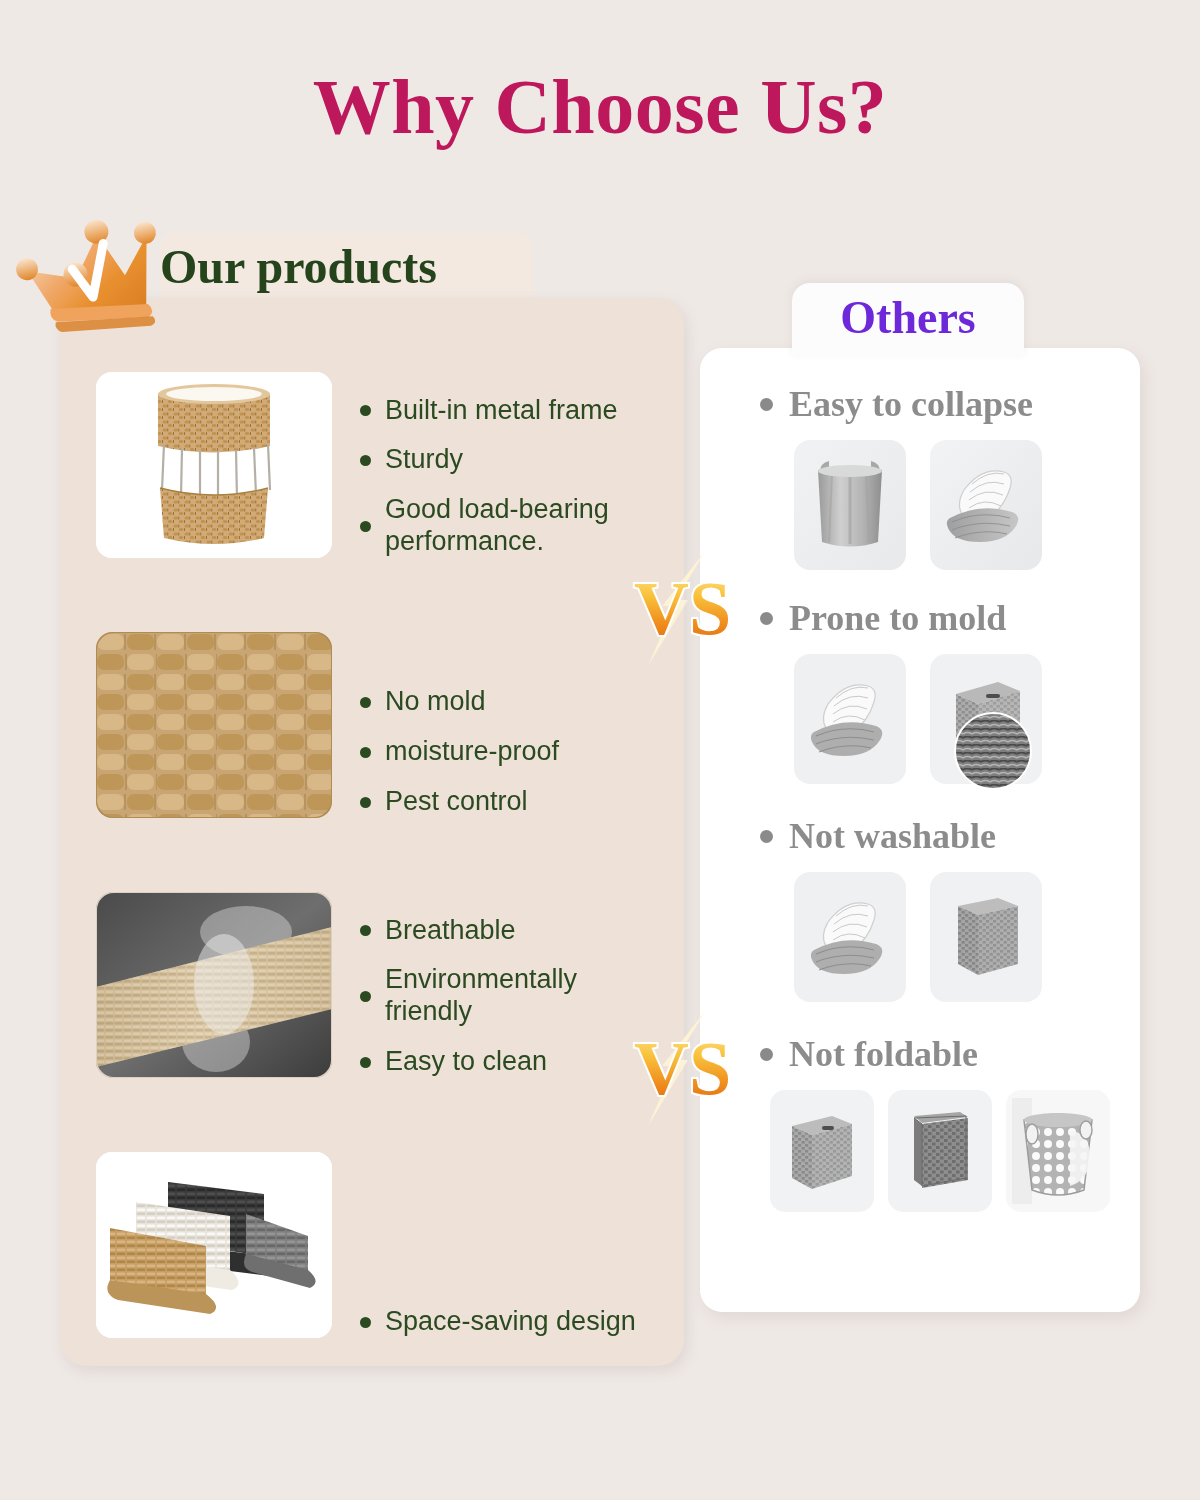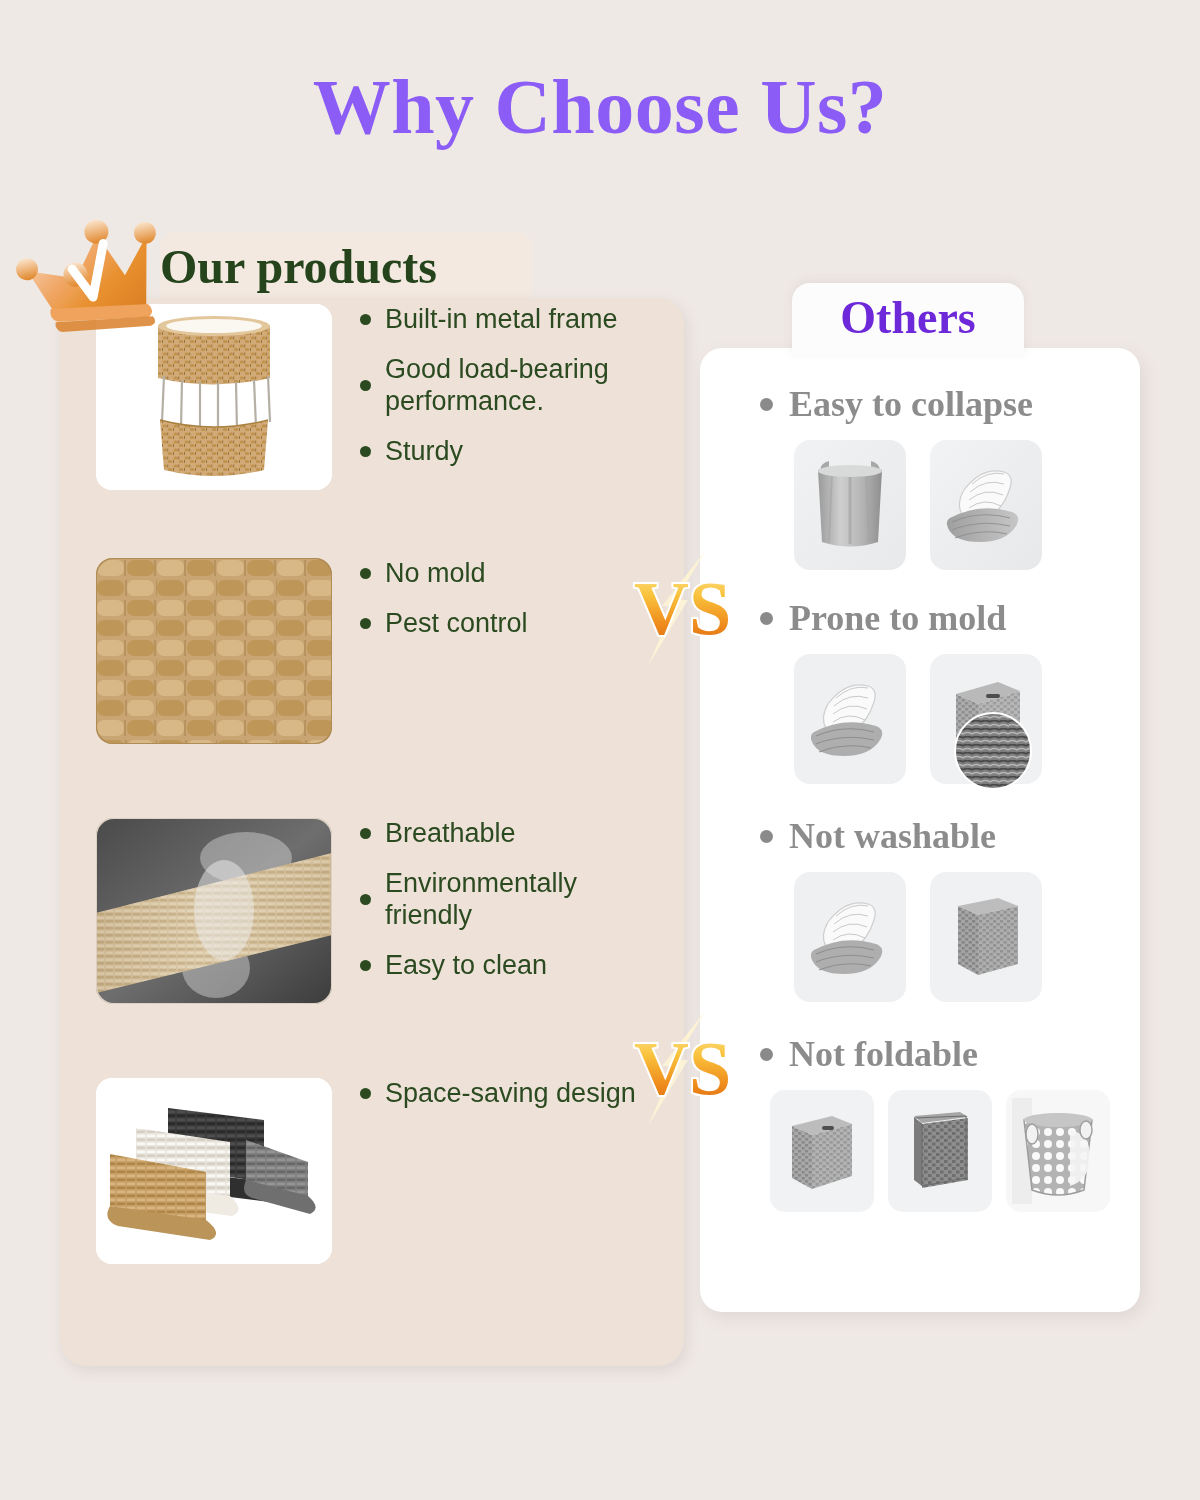--- a/index.html
+++ b/index.html
@@ -16,21 +16,21 @@
   
   .page-title {
     position: absolute;
     top: 62px;
     left: 0;
     width: 1192px;
     text-align: center;
     font-family: "Liberation Serif", serif;
     font-size: 78px;
     font-weight: 700;
-    color: #8b5cf6;
+    color: #be185d;
     letter-spacing: 0.5px;
     padding-left: 8px;
   }
 
   
   .others-tab {
     position: absolute;
     left: 792px;
     top: 283px;
     width: 232px;
@@ -123,21 +123,21 @@
     width: 624px;
     height: 1068px;
     background: #EDE1D8;
     border-radius: 26px;
     box-shadow: 3px 5px 14px rgba(120,100,90,0.14);
     z-index: 4;
   }
 
   .ours-row {
     display: flex;
-    align-items: flex-start;
+    align-items: flex-end;
     gap: 28px;
     padding-left: 36px;
     height: 260px;
   }
 
   .ours-thumb {
     width: 236px;
     height: 186px;
     background: #FFFFFF;
     border-radius: 16px;
@@ -455,25 +455,25 @@
         <path d="M64 116 q54 14 108 0" fill="none" stroke="#A9813F" stroke-width="1.5"></path>
       </svg>
     </div>
     <div class="ours-bullets">
       <div class="ours-bullet">
         <span class="ours-dot"></span>
         <span class="ours-text">Built-in metal frame</span>
       </div>
       <div class="ours-bullet">
         <span class="ours-dot"></span>
+        <span class="ours-text">Sturdy</span>
+      </div>
+      <div class="ours-bullet">
+        <span class="ours-dot"></span>
         <span class="ours-text" style="max-width:280px; display:inline-block;">Good load-bearing performance.</span>
-      </div>
-      <div class="ours-bullet">
-        <span class="ours-dot"></span>
-        <span class="ours-text">Sturdy</span>
       </div>
     </div>
   </div>
 
   <div class="ours-row">
     <div class="ours-thumb flush">
       <svg width="236" height="186" viewBox="0 0 236 186">
         <defs>
           <pattern id="bigweave" width="60" height="40" patternUnits="userSpaceOnUse">
             <rect width="60" height="40" fill="#C9A573"></rect>
@@ -490,20 +490,24 @@
           </pattern>
         </defs>
         <rect width="236" height="186" rx="18" fill="url(#bigweave)"></rect>
         <rect width="236" height="186" rx="18" fill="none" stroke="#B08C55" stroke-width="2"></rect>
       </svg>
     </div>
     <div class="ours-bullets">
       <div class="ours-bullet">
         <span class="ours-dot"></span>
         <span class="ours-text">No mold</span>
+      </div>
+      <div class="ours-bullet">
+        <span class="ours-dot"></span>
+        <span class="ours-text">moisture-proof</span>
       </div>
       <div class="ours-bullet">
         <span class="ours-dot"></span>
         <span class="ours-text">Pest control</span>
       </div>
     </div>
   </div>
 
   <div class="ours-row">
     <div class="ours-thumb flush">

